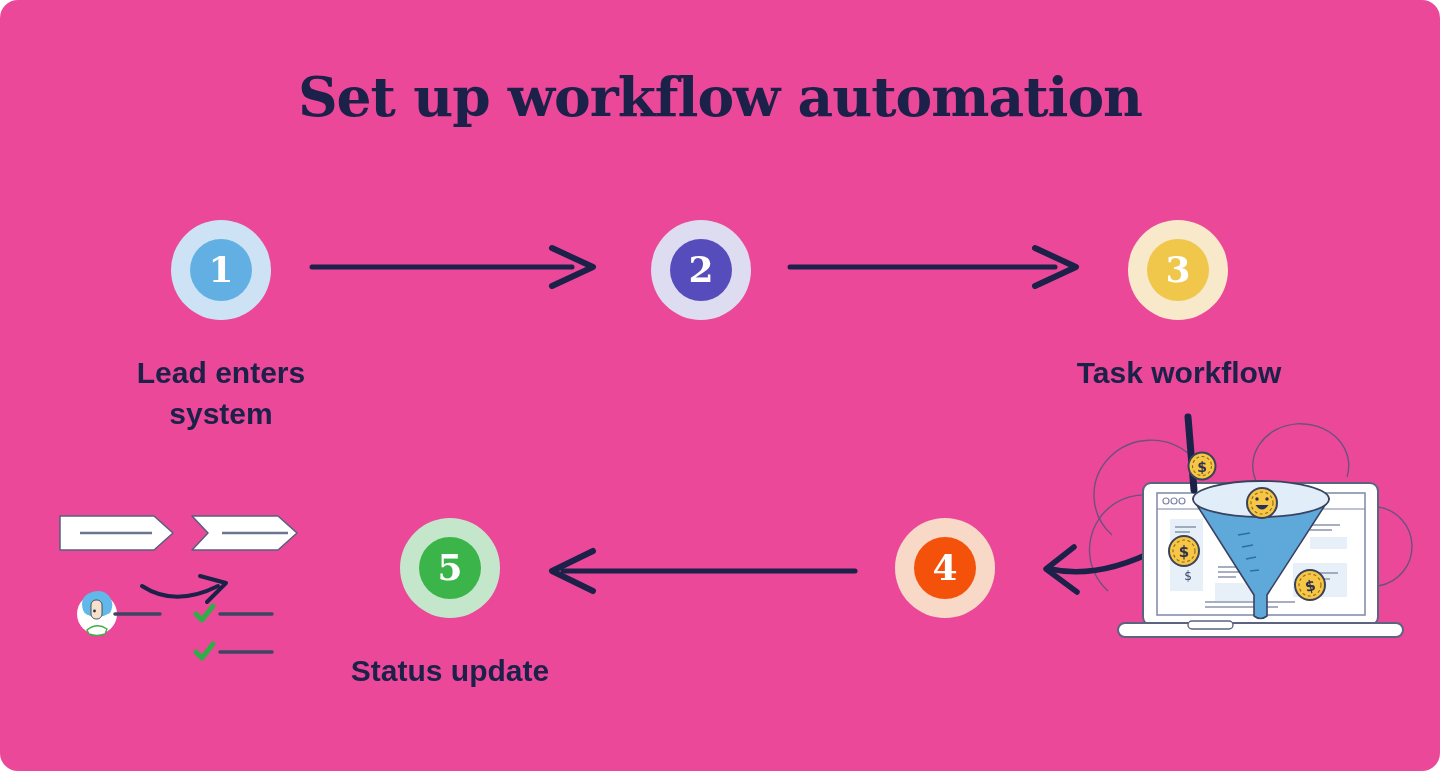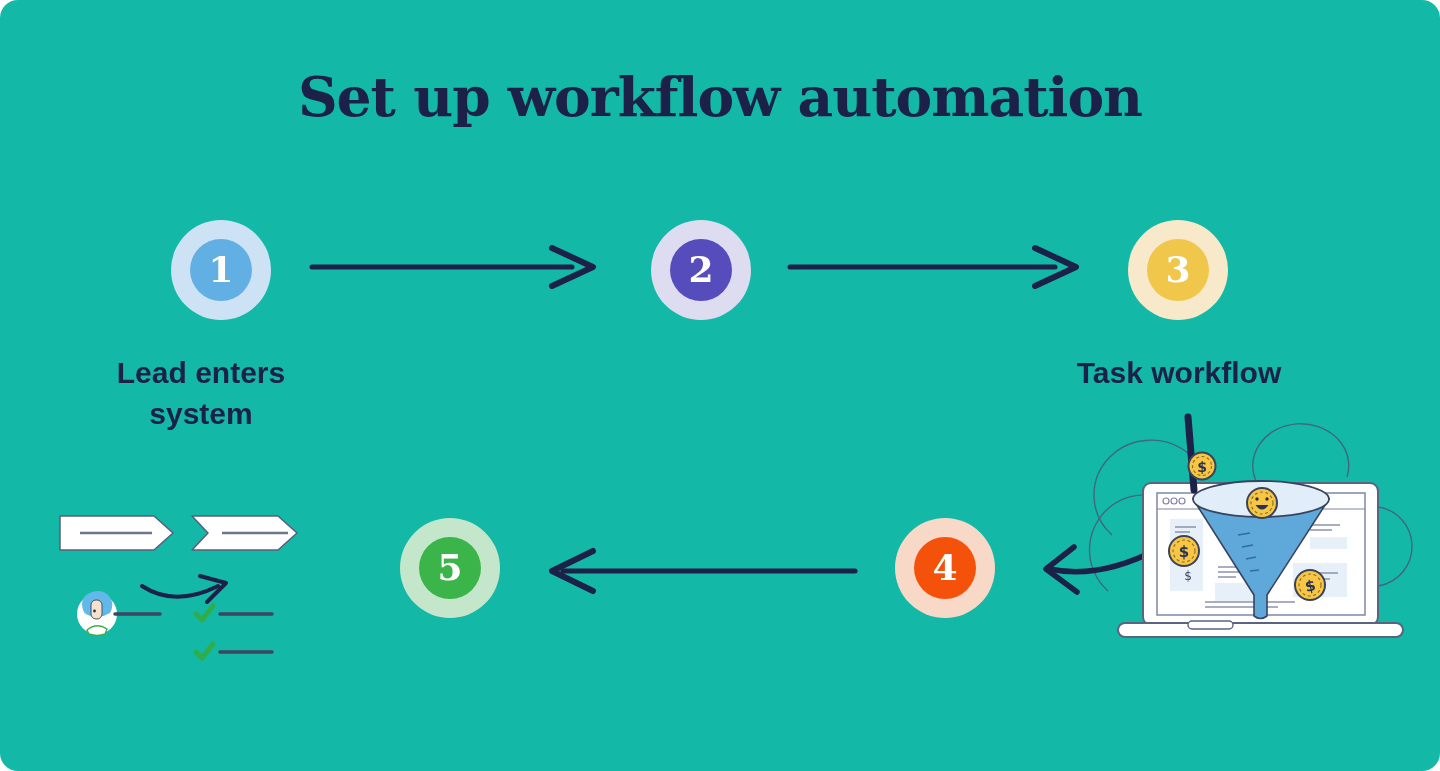--- a/index.html
+++ b/index.html
@@ -1,21 +1,21 @@
 <!DOCTYPE html>
 <html><head>
 <meta charset="utf-8">
 <style>
   html,body{margin:0;padding:0;}
   body{
     width:1440px;height:771px;position:relative;background:#ffffff;
     font-family:"Liberation Sans",sans-serif;overflow:hidden;
   }
   .canvas{
-    position:absolute;inset:0;background:#14b8a6;border-radius:18px;overflow:hidden;
+    position:absolute;inset:0;background:#ec4899;border-radius:18px;overflow:hidden;
   }
   .title{
     position:absolute;top:64px;left:0;width:100%;margin:0;text-align:center;
     font-family:"DejaVu Serif",serif;font-weight:700;font-size:55px;
     color:#1b2148;letter-spacing:-1px;
   }
   .badge{
     position:absolute;width:100px;height:100px;border-radius:50%;
     display:flex;align-items:center;justify-content:center;
   }
@@ -48,23 +48,24 @@
   <div class="badge" style="left: 1128px; top: 220px; background: rgb(248, 233, 203);">
     <div class="circle" style="background: rgb(240, 198, 75);">3</div>
   </div>
   <div class="badge" style="left: 895px; top: 518px; background: rgb(248, 217, 199);">
     <div class="circle" style="background: rgb(244, 82, 11);">4</div>
   </div>
   <div class="badge" style="left: 400px; top: 518px; background: rgb(196, 230, 203);">
     <div class="circle" style="background: rgb(59, 180, 74);">5</div>
   </div>
 
-  <div class="step-label" style="left:31px;top:352px;">Lead enters
+  <div class="step-label" style="left:51px;top:352px;">Lead enters
 system</div>
   <div class="step-label" style="left:1009px;top:352px;">Task workflow</div>
+  <div class="step-label" style="left:280px;top:650px;">Status update</div>
 
   <svg style="left:300px;top:239px;" width="310" height="56" viewBox="0 0 310 56">
     <path d="M12,28 H272" stroke="#1b2148" stroke-width="5" stroke-linecap="round" fill="none"></path>
     <path d="M252,9 L293,28 L252,47" stroke="#1b2148" stroke-width="6" stroke-linecap="round" stroke-linejoin="round" fill="none"></path>
   </svg>
   <svg style="left:778px;top:239px;" width="315" height="56" viewBox="0 0 315 56">
     <path d="M12,28 H277" stroke="#1b2148" stroke-width="5" stroke-linecap="round" fill="none"></path>
     <path d="M257,9 L298,28 L257,47" stroke="#1b2148" stroke-width="6" stroke-linecap="round" stroke-linejoin="round" fill="none"></path>
   </svg>
   <svg style="left:533px;top:542px;" width="335" height="58" viewBox="0 0 335 58">

